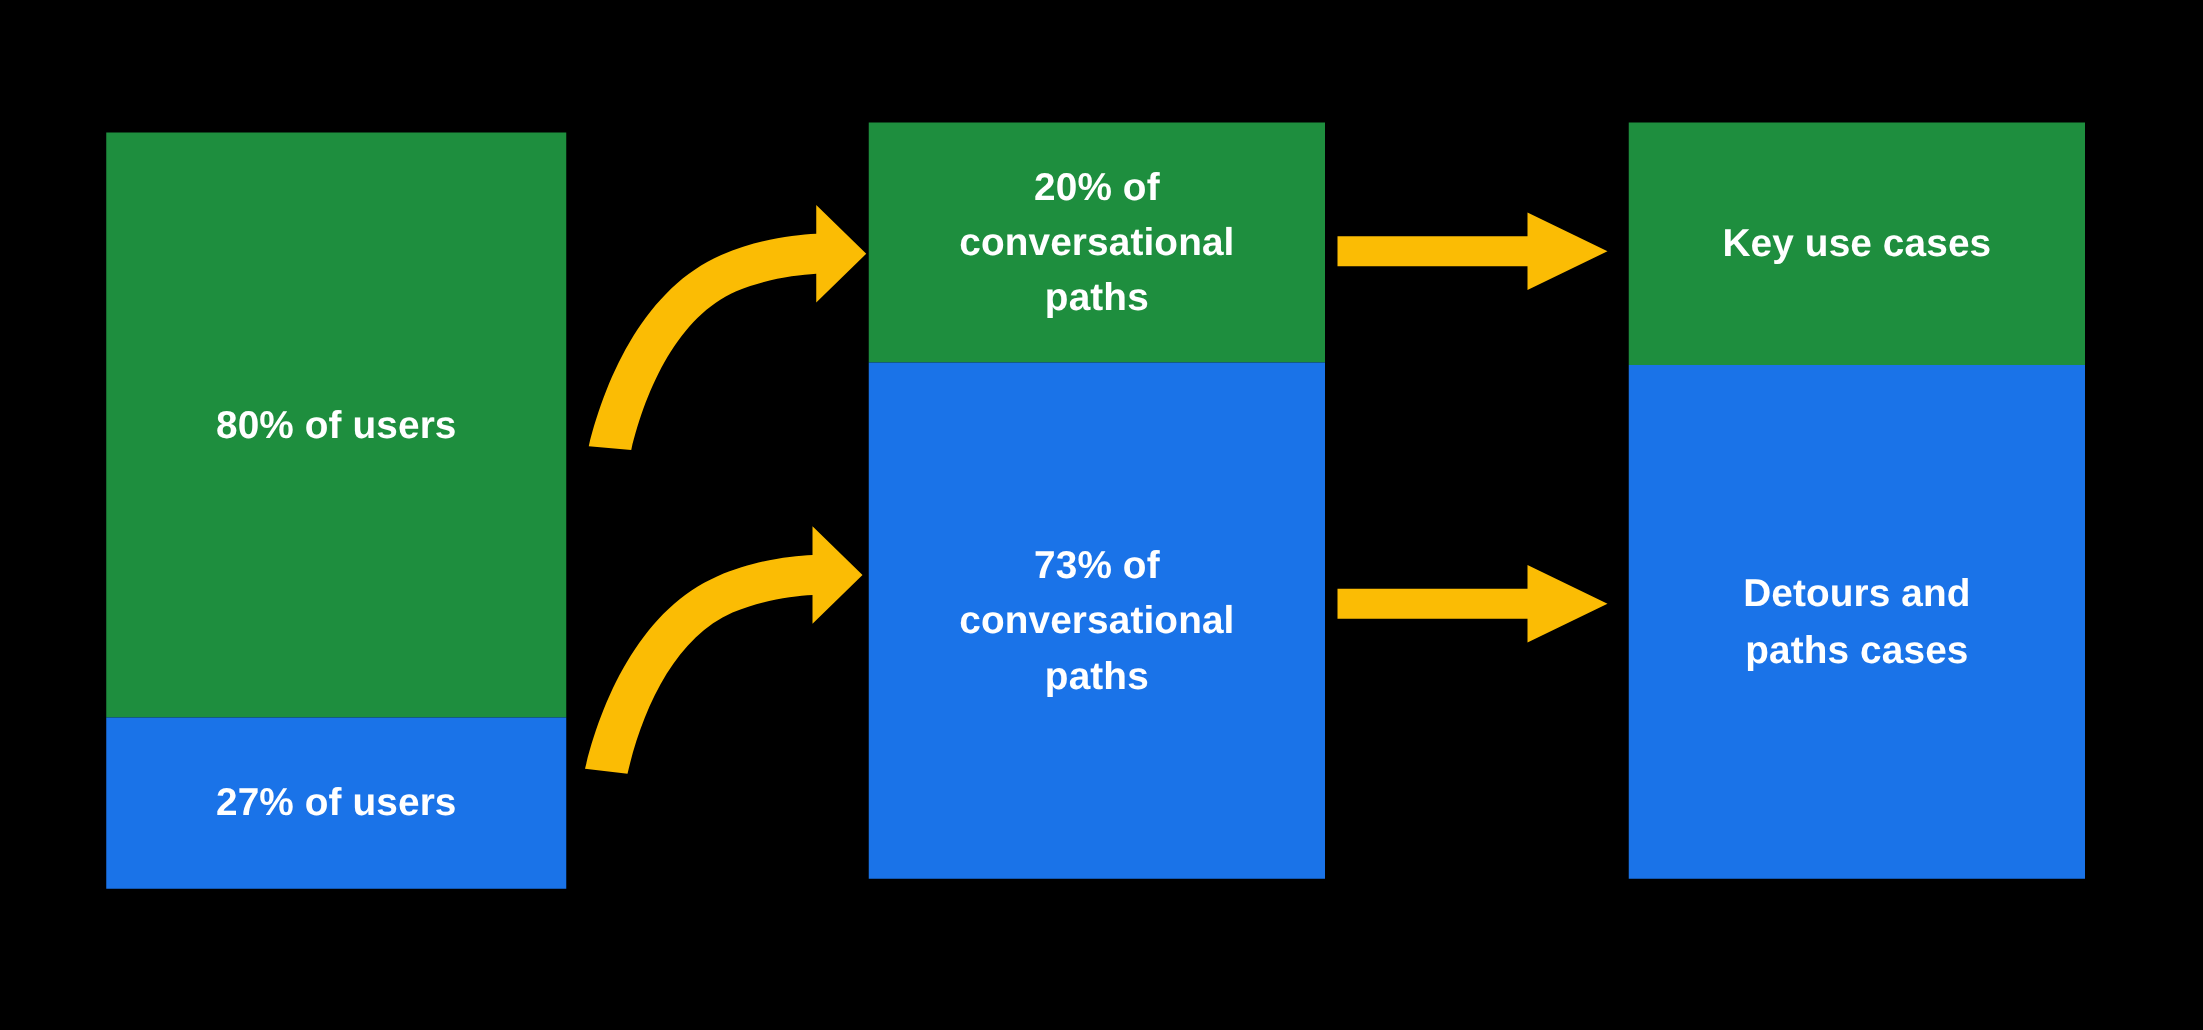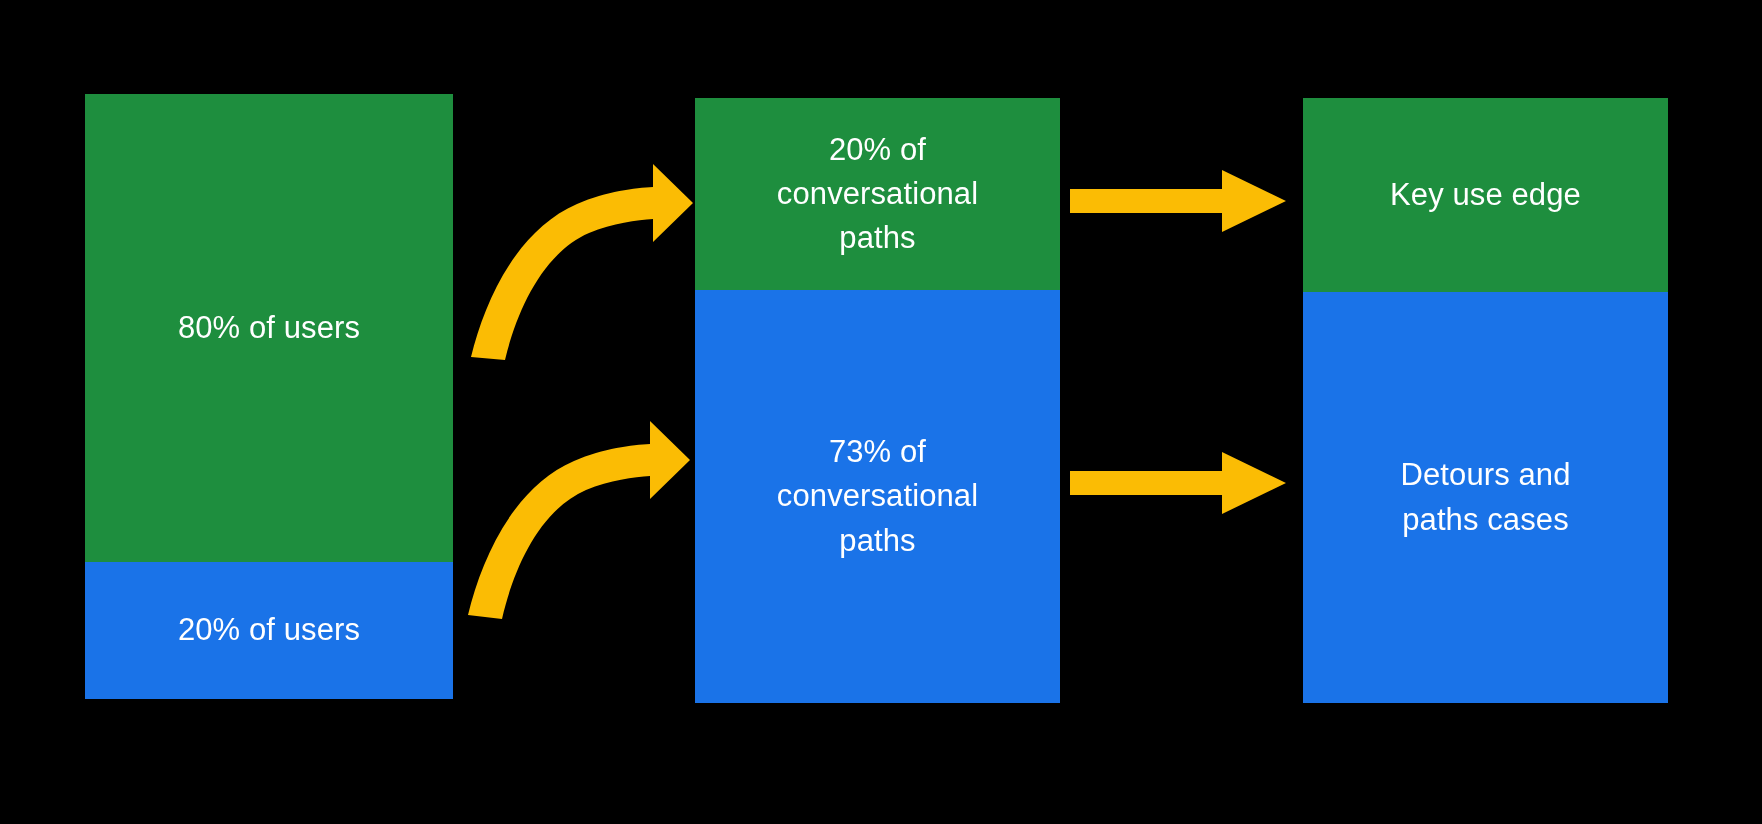--- a/index.html
+++ b/index.html
@@ -35,24 +35,24 @@
     color: #ffffff;
     font-size: 31px;
     line-height: 1.42;
     font-weight: 400;
     letter-spacing: 0.1px;
     padding: 0 14px;
   }
   .segment.green { background: #1E8E3E; }
   .segment.blue  { background: #1A73E8; }
 
-  .seg-label { white-space: pre-line; display: block; }
+  .seg-label { white-space: pre-line; display: block; font-weight: bold; }
 
   
-  #column-users        { left: 85px;  top: 94px; width: 368px; height: 605px; }
+  #column-users        { left: 85px;  top: 106px; width: 368px; height: 605px; }
   #column-users .s-top { height: 468px; }
   #column-users .s-bot { height: 137px; }
 
   
   #column-paths        { left: 695px; top: 98px; width: 365px; height: 605px; }
   #column-paths .s-top { height: 192px; }
   #column-paths .s-bot { height: 413px; }
 
   
   #column-outcomes        { left: 1303px; top: 98px; width: 365px; height: 605px; }
@@ -73,40 +73,40 @@
 </head>
 <body>
 
 <div id="stage">
 
   <div class="column" id="column-users">
     <div class="segment green s-top">
       <span class="seg-label">80% of users</span>
     </div>
     <div class="segment blue s-bot">
-      <span class="seg-label">20% of users</span>
+      <span class="seg-label">27% of users</span>
     </div>
   </div>
 
   <div class="column" id="column-paths">
     <div class="segment green s-top">
       <span class="seg-label">20% of
 conversational
 paths</span>
     </div>
     <div class="segment blue s-bot">
       <span class="seg-label">73% of
 conversational
 paths</span>
     </div>
   </div>
 
   <div class="column" id="column-outcomes">
     <div class="segment green s-top">
-      <span class="seg-label">Key use edge</span>
+      <span class="seg-label">Key use cases</span>
     </div>
     <div class="segment blue s-bot">
       <span class="seg-label">Detours and
 paths cases</span>
     </div>
   </div>
 
   <svg class="arrow-svg" id="arrow-curved-top" viewBox="0 0 240 220">
     <path d="M 16 207
              C 30 150, 62 80, 122 54

